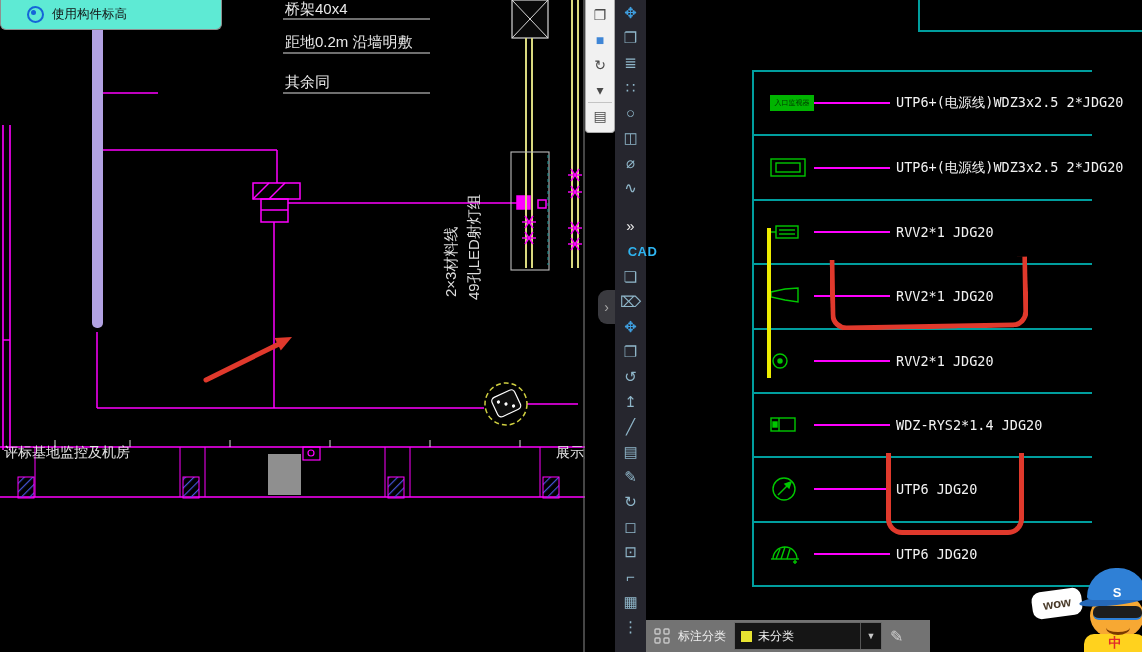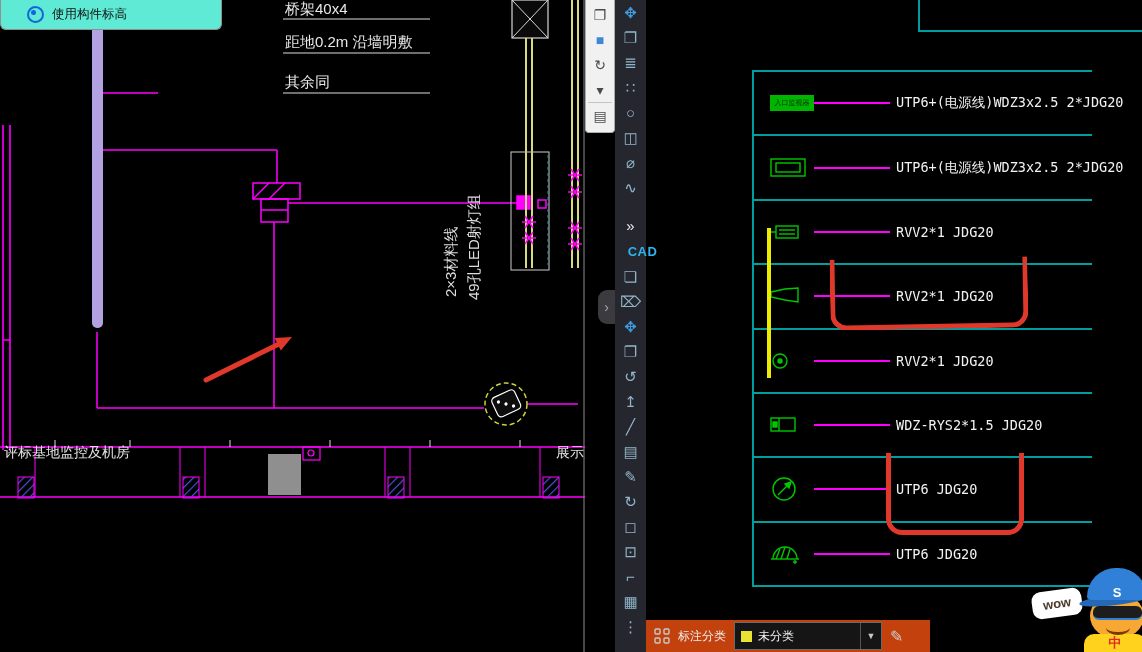--- a/index.html
+++ b/index.html
@@ -51,21 +51,21 @@
              text-align:center;white-space:nowrap;overflow:hidden;}
   .leader{position:absolute;left:60px;top:50%;width:76px;height:2px;background:#ff00ff;transform:translateY(-50%);}
   .legend-label{position:absolute;left:142px;top:50%;transform:translateY(-50%);color:#f2f2f2;
                 font-size:13.5px;white-space:nowrap;font-family:"DejaVu Sans Mono",monospace;}
   .yellow-line{position:absolute;left:121px;top:228px;width:4px;height:150px;background:#ecec00;}
   .red-bracket{position:absolute;border:5px solid #e0392c;border-top:none;border-radius:0 0 16px 16px;}
   #bracket1{left:184px;top:258px;width:188px;height:66px;transform:rotate(-1deg);}
   #bracket2{left:240px;top:453px;width:128px;height:77px;}
 
   
-  .bottom-bar{position:absolute;left:646px;top:620px;width:284px;height:32px;background:#c2410c;
+  .bottom-bar{position:absolute;left:646px;top:620px;width:284px;height:32px;background:#737373;
               display:flex;align-items:center;padding:0 8px;box-sizing:border-box;gap:8px;z-index:4;}
   .bar-label{color:#ededed;font-size:12px;white-space:nowrap;}
   .dropdown{width:148px;height:28px;background:#151515;border:1px solid #6a6a6a;
             display:flex;align-items:center;box-sizing:border-box;}
   .swatch{width:11px;height:11px;background:#e8e431;margin:0 6px;flex:0 0 auto;}
   .dd-value{color:#f0f0f0;font-size:12px;flex:1;}
   .dd-caret{width:20px;height:100%;border-left:1px solid #555;display:flex;align-items:center;
             justify-content:center;color:#c8c8c8;font-size:9px;}
   .edit-glyph{color:#cfcfcf;font-size:16px;}
 
@@ -361,21 +361,21 @@
 
       <div class="legend-row">
         <div class="sym">
           <svg width="28" height="18">
               <rect x="1" y="2" width="24" height="13"></rect>
               <line x1="9" y1="2" x2="9" y2="15"></line>
               <rect x="3" y="6" width="4" height="5" fill="#00c800"></rect>
             </svg>
         </div>
         <div class="leader"></div>
-        <div class="legend-label">WDZ-RYS2*1.5  JDG20</div>
+        <div class="legend-label">WDZ-RYS2*1.4  JDG20</div>
       </div>
 
       <div class="legend-row">
         <div class="sym">
           <svg width="28" height="28">
               <circle cx="14" cy="14" r="11"></circle>
               <line x1="8" y1="20" x2="20" y2="8"></line>
               <polygon points="21,7 15,9 19,13" fill="#00c800"></polygon>
             </svg>
         </div>

